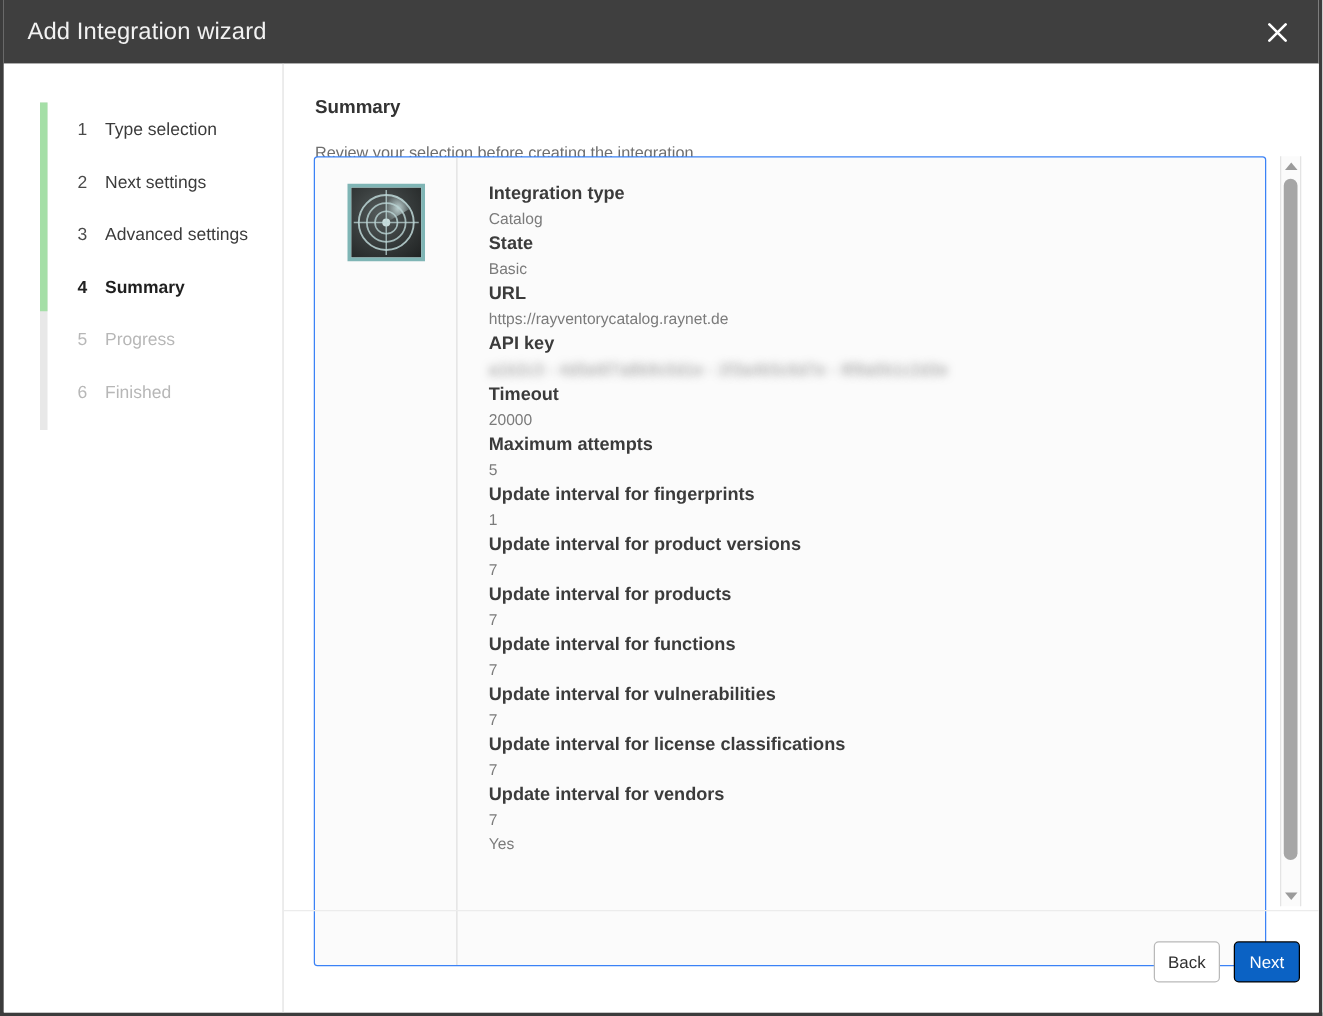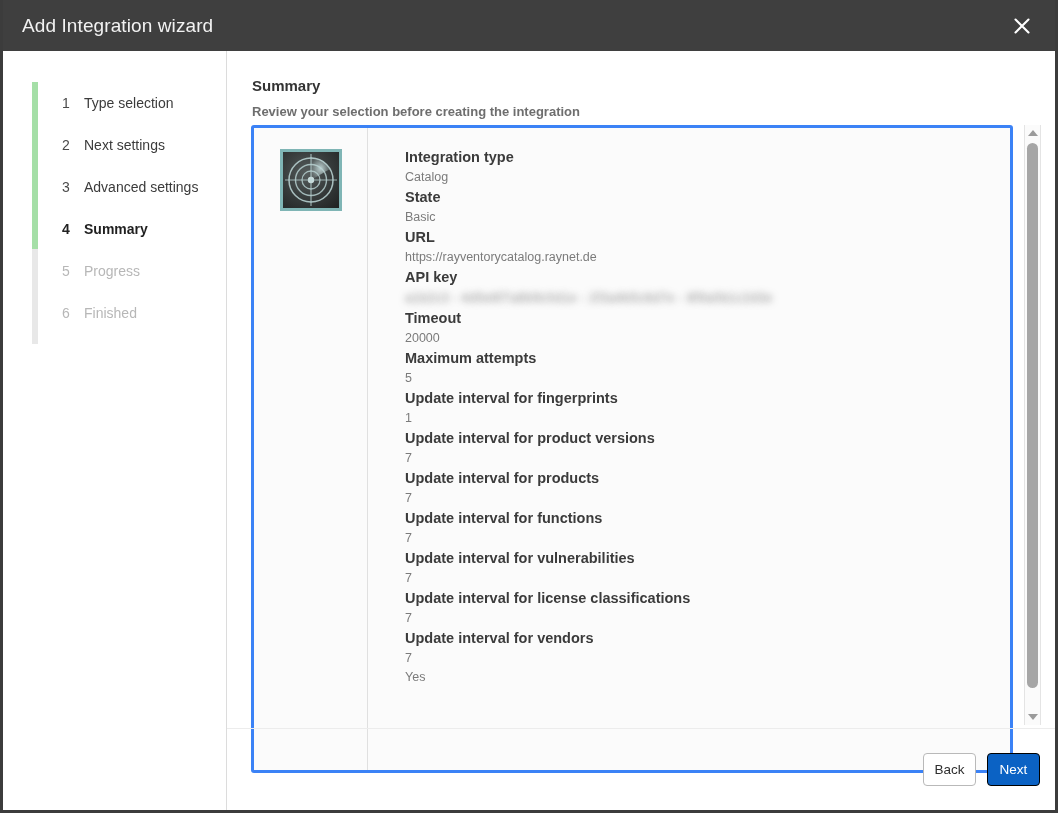--- a/index.html
+++ b/index.html
@@ -123,36 +123,34 @@
   #header-title {
     font-size: 15px;
     font-weight: bold;
     color: #333333;
     line-height: 19px;
   }
   #header-sub {
     font-size: 13px;
     color: #6e6e6e;
     line-height: 18px;
-    margin-top: 8px;
-    font-weight: bold;
+    margin-top: 18px;
   }
 
   
   #summary-panel {
     position: absolute;
     top: 74px; left: 24px;
     width: 762px;
     height: 648px;
     background: #fbfbfb;
-    border: 3px solid #3b82f6;
+    border: 1px solid #3b82f6;
     border-radius: 3px;
     display: flex;
     overflow: hidden;
-    gap: 12px;
   }
   #icon-col {
     width: 114px;
     flex: 0 0 114px;
     border-right: 1px solid #e0e0e0;
     display: flex;
     justify-content: center;
     padding-top: 21px;
   }
   .app-icon {

